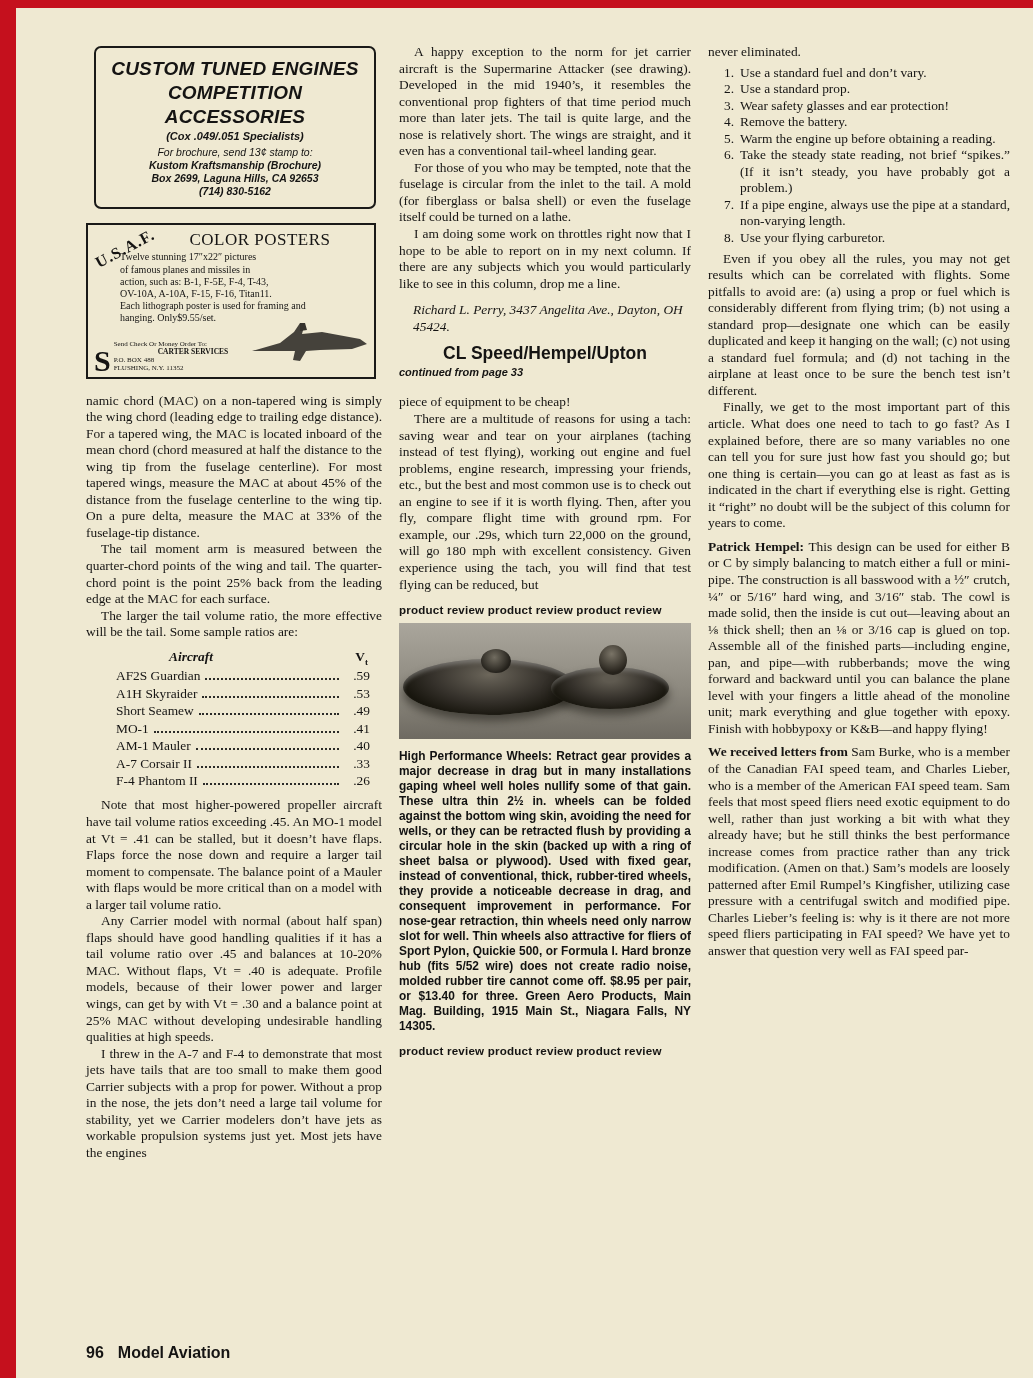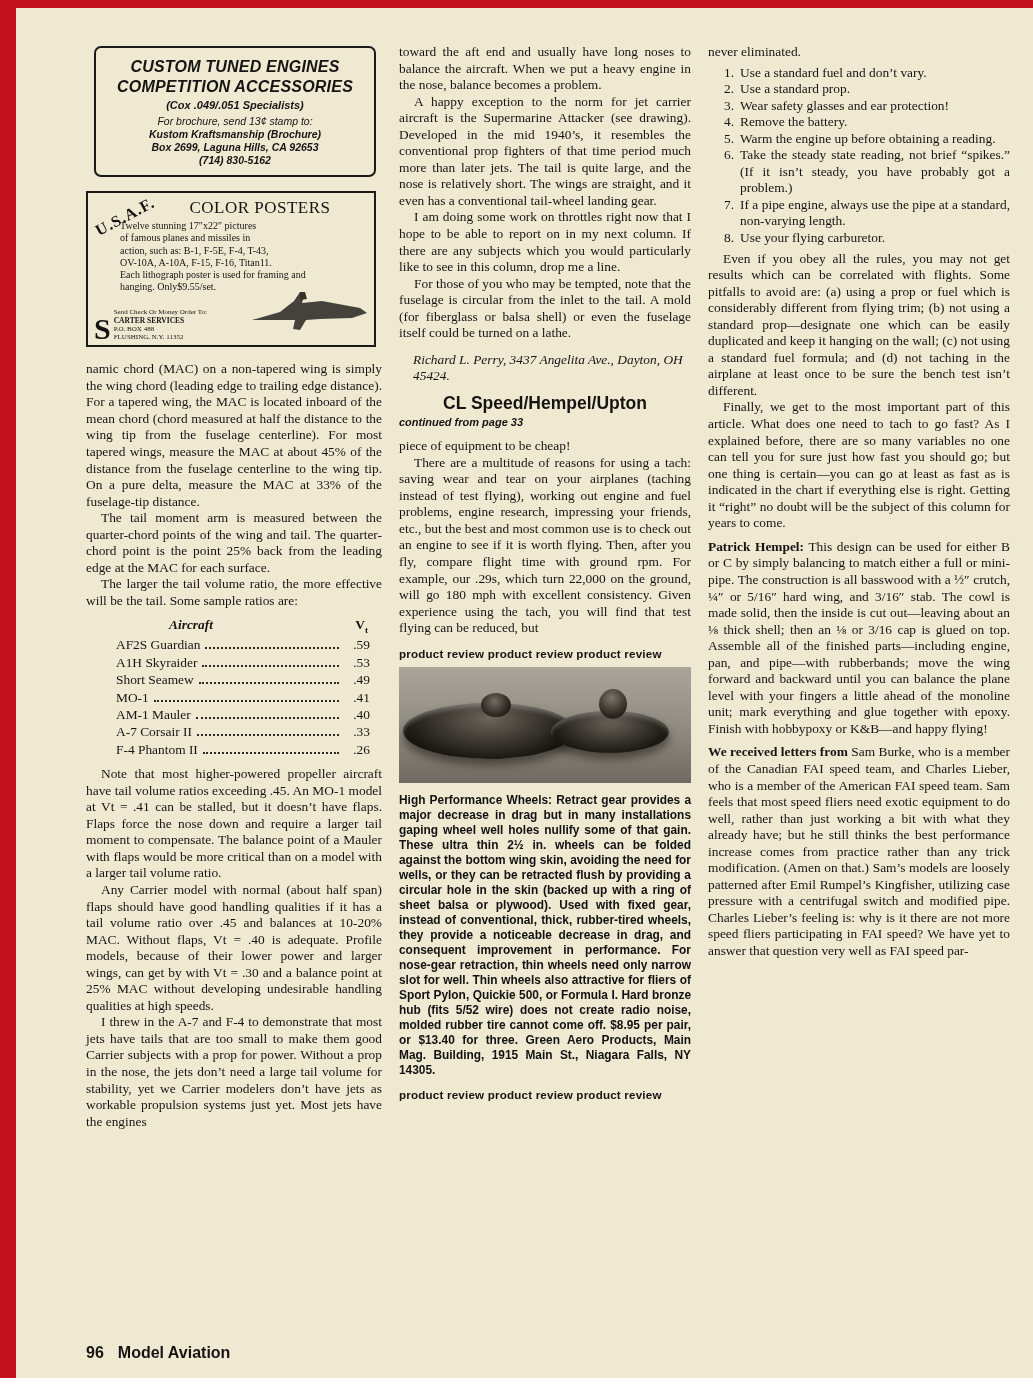--- a/index.html
+++ b/index.html
@@ -29,42 +29,42 @@
   .sp-before{margin-top:7px;}
   .bold-lead{font-weight:bold;}
 
   
   .ad{border:2px solid #1a1a18;background:#efe9d2;}
   .ad1{
     border-radius:7px;margin:2px 6px 14px 8px;padding:9px 6px 8px;
     text-align:center;font-family:"Liberation Sans", sans-serif;
     font-style:italic;line-height:1.25;
   }
-  .ad1-big{font-weight:bold;font-size:16px;letter-spacing:.2px;}
+  .ad1-big{font-weight:bold;font-size:19px;letter-spacing:.2px;}
   .ad1-med{font-weight:bold;font-size:11px;margin-top:2px;}
   .ad1-small{font-size:10.5px;margin-top:2px;}
   .ad1-smallb{font-weight:bold;font-size:10.5px;}
 
   
   .ad2{position:relative;margin:0 6px 14px 0;height:152px;overflow:hidden;}
   .usaf{
     position:absolute;left:4px;top:30px;
     transform:rotate(-28deg);transform-origin:left top;
     font-weight:bold;font-size:16px;letter-spacing:1px;
   }
   .posters-title{
     text-align:center;padding-left:58px;margin-top:5px;
     font-weight:normal;font-size:17px;letter-spacing:.5px;
   }
   .posters-body{font-size:10px;line-height:1.22;margin-top:1px;margin-left:32px;}
   .posters-body .pb-line{white-space:nowrap;}
   .posters-foot{position:absolute;left:6px;bottom:4px;right:4px;display:flex;align-items:flex-end;}
   .s-logo{font-weight:bold;font-size:30px;line-height:.8;margin-right:3px;}
   .tiny-lines{font-size:7px;line-height:1.15;text-align:left;width:128px;}
-  .tiny-bold{font-weight:bold;font-size:7.5px;}
+  .tiny-bold{font-weight:bold;font-size:7.5px;margin-left:44px;}
   .jet-photo{margin-left:auto;margin-right:2px;}
 
   
   .vtable{margin:8px 12px 8px 30px;font-size:13.4px;}
   .vt-head{display:flex;font-weight:bold;}
   .vt-h1{flex:0 0 150px;text-align:center;font-style:italic;}
   .vt-h2{margin-left:auto;padding-right:2px;}
   .vt-h2 sub{font-size:9px;}
   .vt-row{display:flex;align-items:baseline;line-height:1.3;}
   .vt-name{white-space:nowrap;}
@@ -72,21 +72,21 @@
   .vt-val{width:26px;text-align:right;}
 
   
   .byline{font-style:italic;margin:10px 0 8px;padding-left:14px;text-align:left;}
   .cl-heading{
     font-family:"Liberation Sans", sans-serif;font-weight:bold;
     font-size:17.5px;margin:6px 0 1px;text-align:center;
   }
   .continued{
     font-family:"Liberation Sans", sans-serif;font-weight:bold;font-style:italic;
-    font-size:11px;margin:0 0 9px;text-align:left;
+    font-size:11px;margin:0 0 15px;text-align:left;
   }
   .pr-band{
     font-family:"Liberation Sans", sans-serif;font-weight:bold;
     font-size:11.6px;margin:10px 0 6px;text-align:left;letter-spacing:.2px;
   }
   .photo{
     position:relative;height:116px;margin:2px 0 8px;
     background:linear-gradient(180deg,#aaa69c 0%,#8e8a80 55%,#6e6a61 100%);
     overflow:hidden;
   }
@@ -222,24 +222,23 @@
             <span class="vt-val">.26</span>
           </div>
       </div>
 
       <p class="indent">Note that most higher-powered propeller aircraft have tail volume ratios exceeding .45. An MO-1 model at Vt = .41 can be stalled, but it doesn’t have flaps. Flaps force the nose down and require a larger tail moment to compensate. The balance point of a Mauler with flaps would be more critical than on a model with a larger tail volume ratio.</p>
       <p class="indent">Any Carrier model with normal (about half span) flaps should have good handling qualities if it has a tail volume ratio over .45 and balances at 10-20% MAC. Without flaps, Vt = .40 is adequate. Profile models, because of their lower power and larger wings, can get by with Vt = .30 and a balance point at 25% MAC without developing undesirable handling qualities at high speeds.</p>
       <p class="indent">I threw in the A-7 and F-4 to demonstrate that most jets have tails that are too small to make them good Carrier subjects with a prop for power. Without a prop in the nose, the jets don’t need a large tail volume for stability, yet we Carrier modelers don’t have jets as workable propulsion systems just yet. Most jets have the engines</p>
     </div>
 
     <div class="col col-mid">
-      <p>toward the aft end and usually have long noses to balance the aircraft. When we put a heavy engine in the nose, balance becomes a problem.</p>
       <p class="indent">A happy exception to the norm for jet carrier aircraft is the Supermarine Attacker (see drawing). Developed in the mid 1940’s, it resembles the conventional prop fighters of that time period much more than later jets. The tail is quite large, and the nose is relatively short. The wings are straight, and it even has a conventional tail-wheel landing gear.</p>
+      <p class="indent">For those of you who may be tempted, note that the fuselage is circular from the inlet to the tail. A mold (for fiberglass or balsa shell) or even the fuselage itself could be turned on a lathe.</p>
       <p class="indent">I am doing some work on throttles right now that I hope to be able to report on in my next column. If there are any subjects which you would particularly like to see in this column, drop me a line.</p>
-      <p class="indent">For those of you who may be tempted, note that the fuselage is circular from the inlet to the tail. A mold (for fiberglass or balsa shell) or even the fuselage itself could be turned on a lathe.</p>
 
       <p class="byline">Richard L. Perry, 3437 Angelita Ave., Dayton, OH 45424.</p>
 
       <h2 class="cl-heading">CL Speed/Hempel/Upton</h2>
       <div class="continued">continued from page 33</div>
 
       <p>piece of equipment to be cheap!</p>
       <p class="indent">There are a multitude of reasons for using a tach: saving wear and tear on your airplanes (taching instead of test flying), working out engine and fuel problems, engine research, impressing your friends, etc., but the best and most common use is to check out an engine to see if it is worth flying. Then, after you fly, compare flight time with ground rpm. For example, our .29s, which turn 22,000 on the ground, will go 180 mph with excellent consistency. Given experience using the tach, you will find that test flying can be reduced, but</p>
 
       <div class="pr-band">product review product review product review</div>

